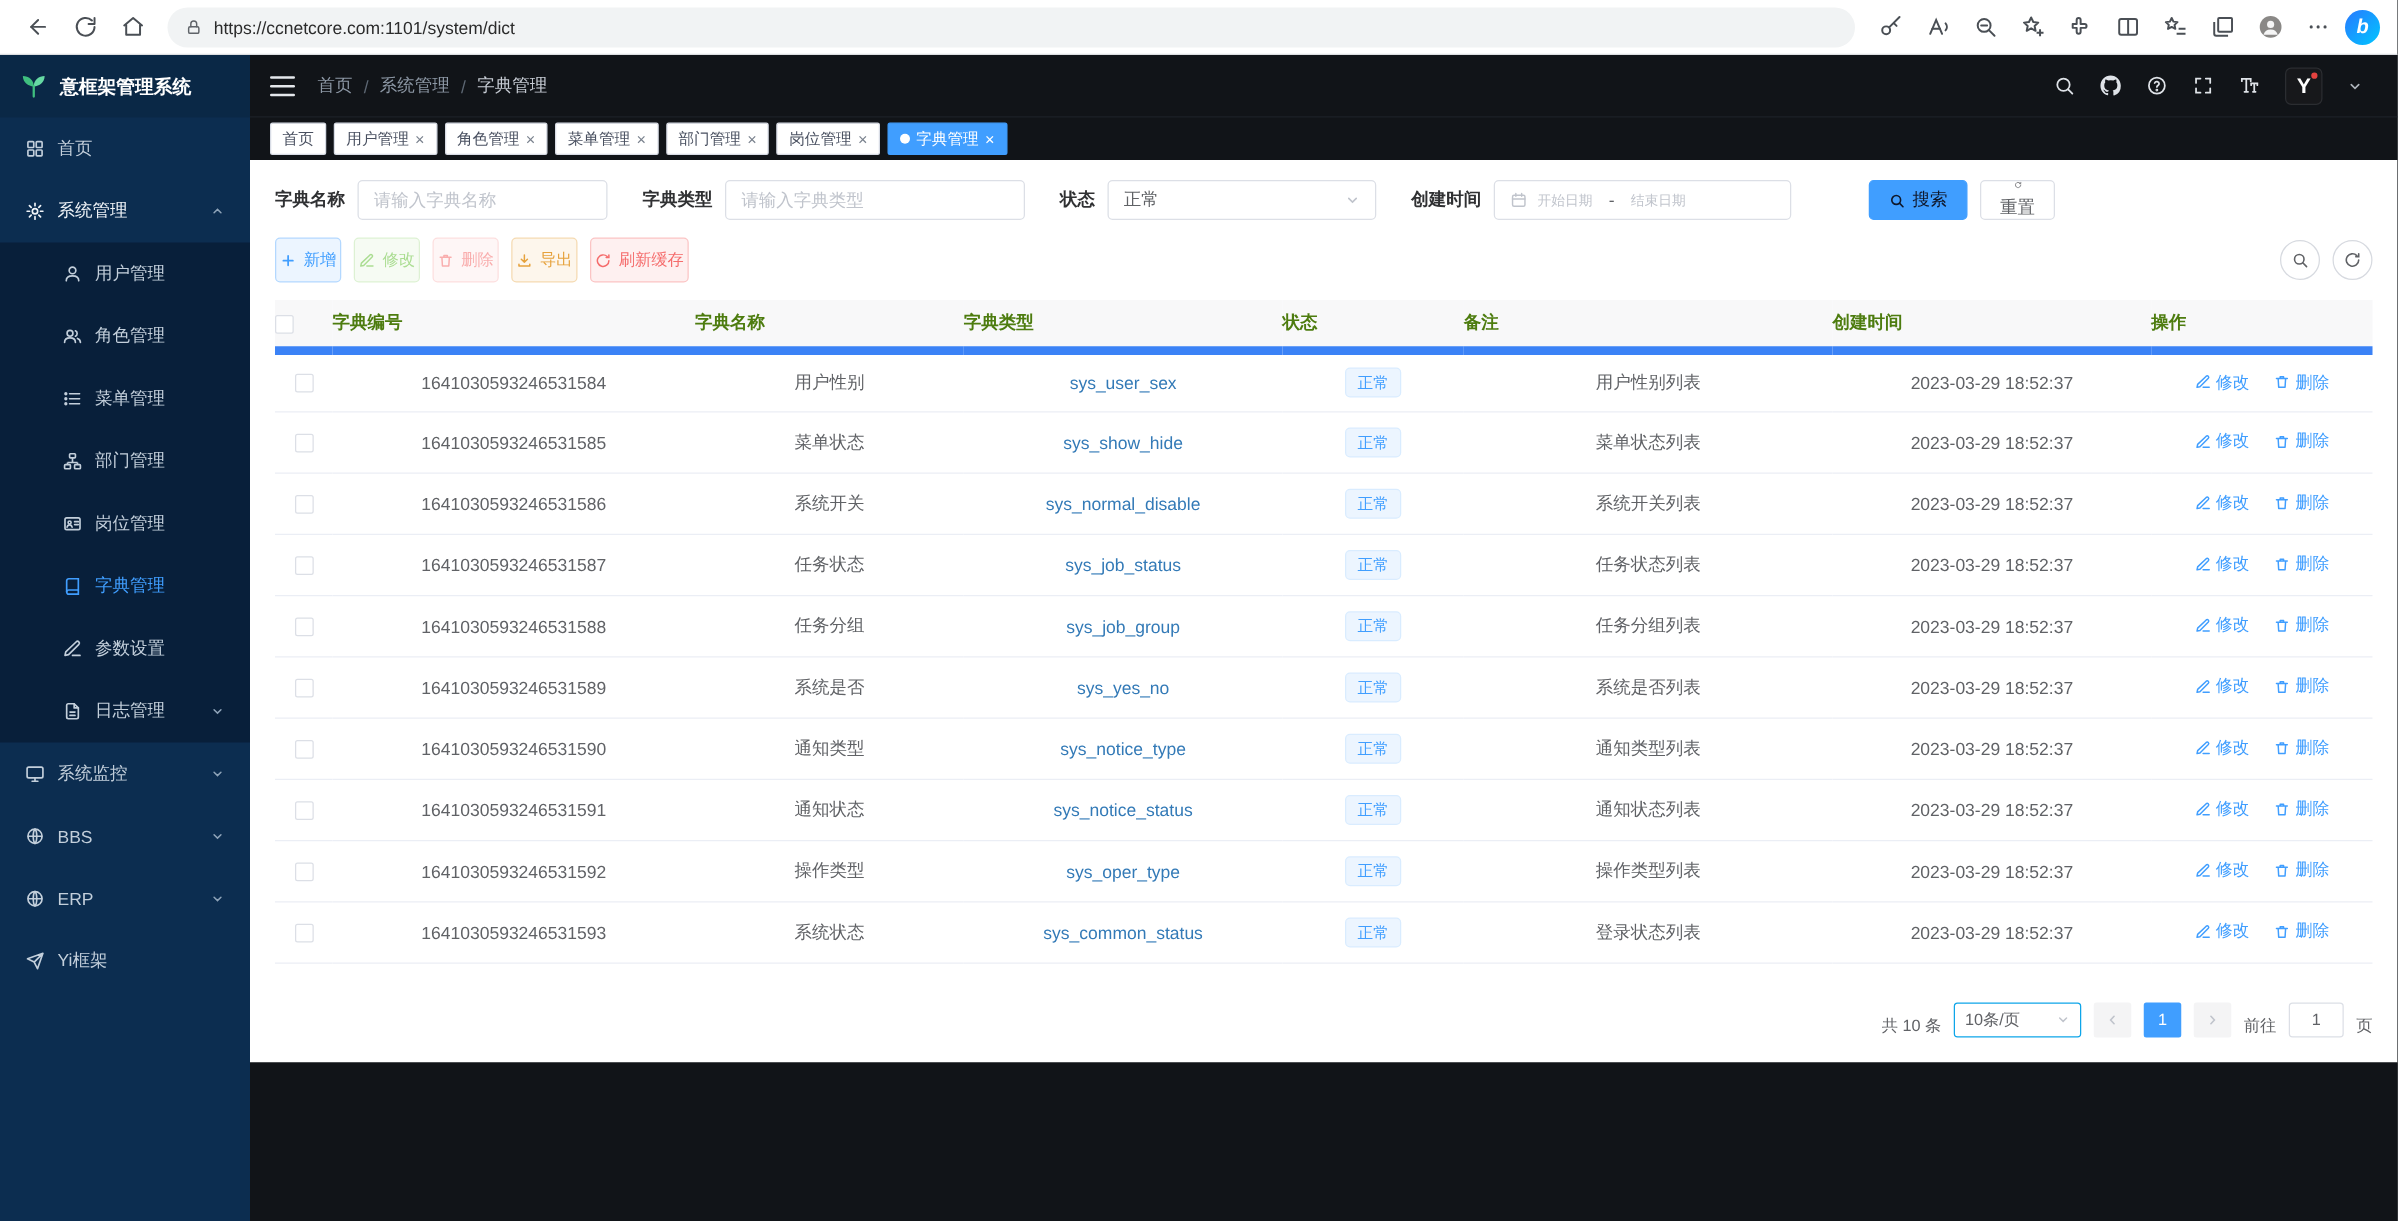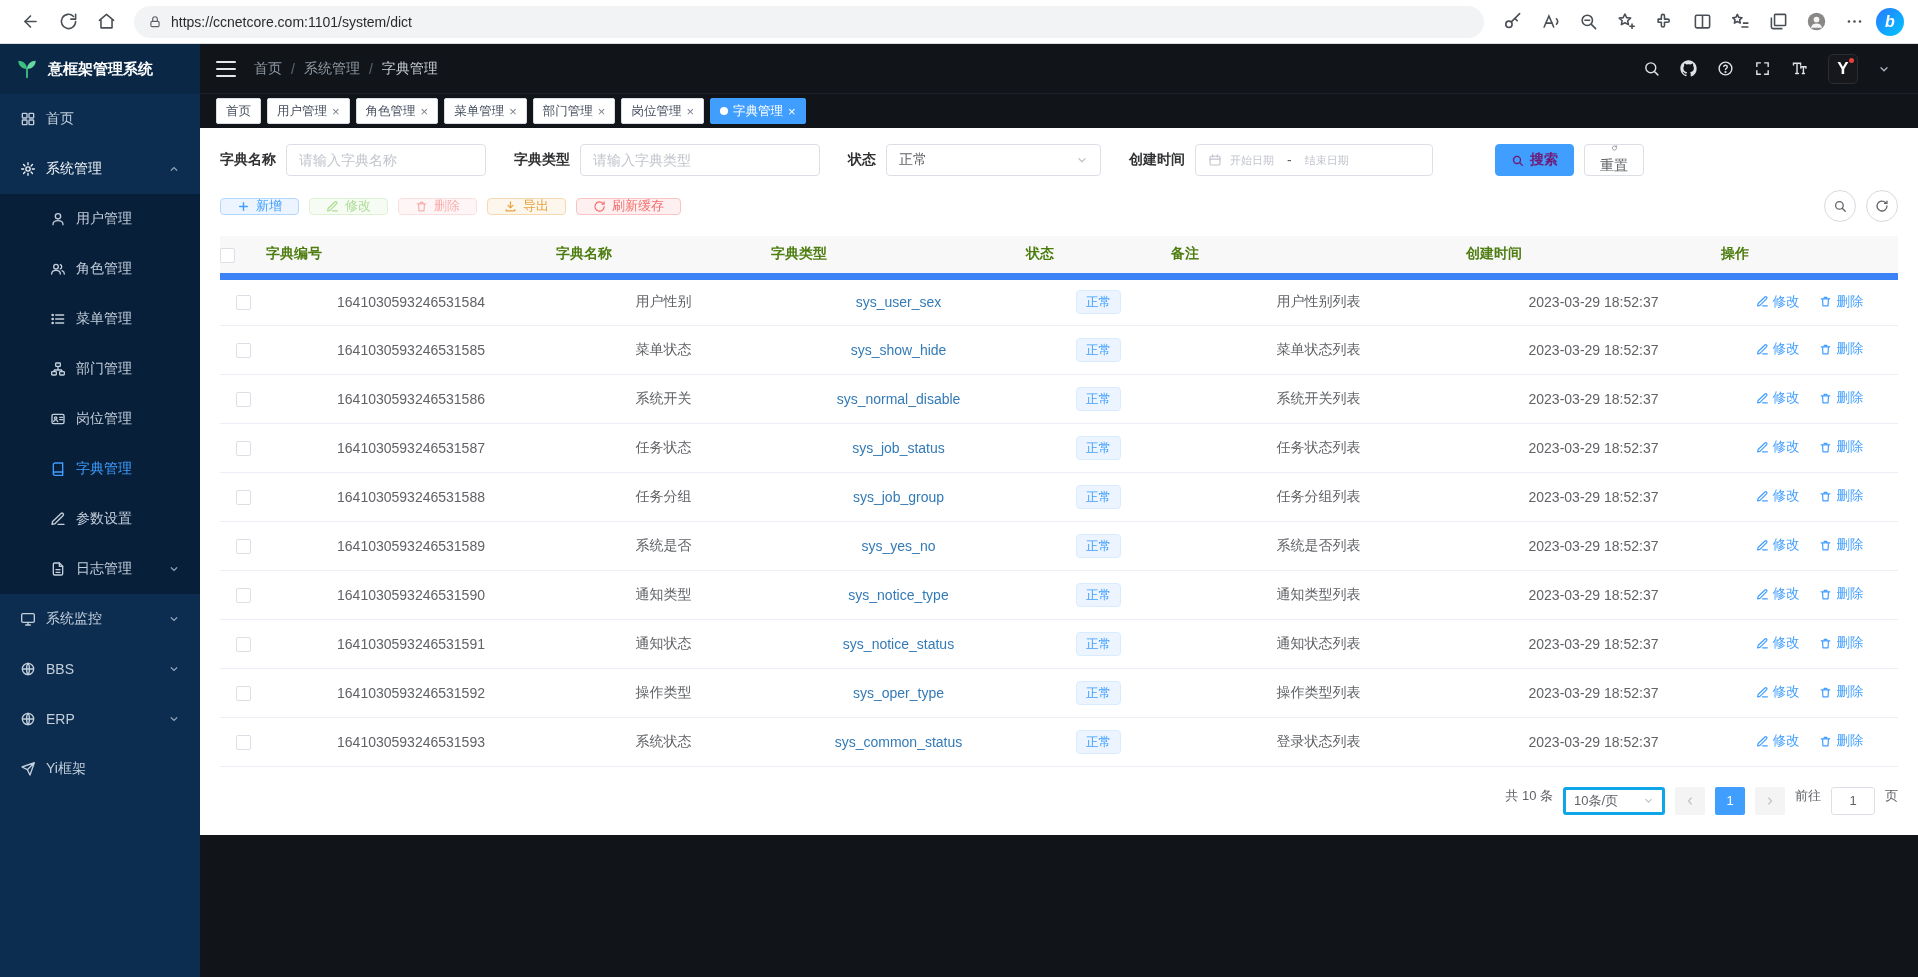--- a/index.html
+++ b/index.html
@@ -87,22 +87,22 @@
   .date-range { width:238px; display:flex; align-items:center; color:#c0c4cc; cursor:pointer; }
   .date-range svg { width:14px; height:14px; color:#c0c4cc; margin-right:8px; flex:none; }
   .date-range .ph { font-size:11px; white-space:nowrap; }
   .date-range .dsep { color:#606266; margin:0 13px; }
 
   
   .btn { height:32px; padding:0 15px; border:1px solid #dcdfe6; border-radius:4px; background:#fff;
     color:#606266; font-size:14px; display:inline-flex; align-items:center; gap:6px;
     cursor:pointer; font-family:inherit; white-space:nowrap; }
   .btn svg { width:13px; height:13px; }
-  .btn.primary { background:#409eff; border-color:#409eff; color:#701a75;font-weight:bold; }
-  .btn.sm { height:17px; padding:0 16px; font-size:13px; }
+  .btn.primary { background:#409eff; border-color:#409eff; color:#0f172a; }
+  .btn.sm { height:36px; padding:0 3px; font-size:13px; }
   .plain-primary { background:#ecf5ff; border-color:#b3d8ff; color:#409eff; }
   .plain-success { background:#f0f9eb; border-color:#c2e7b0; color:#67c23a; }
   .plain-danger  { background:#fef0f0; border-color:#fbc4c4; color:#f56c6c; }
   .plain-warning { background:#fdf6ec; border-color:#f5dab1; color:#e6a23c; }
   .is-disabled { opacity:.55; cursor:not-allowed; }
   .ml34 { margin-left:34px; }
 
   .toolbar { display:flex; align-items:center; gap:10px; margin-bottom:14px; }
   .tool-right { margin-left:auto; display:flex; gap:10px; }
   .circle-btn { width:32px; height:32px; border-radius:50%; border:1px solid #d7dae0; background:#fff;
@@ -118,23 +118,23 @@
   .checkbox { width:15px; height:15px; border:1px solid #dcdfe6; border-radius:2px; background:#fff;
     display:inline-block; vertical-align:middle; cursor:pointer; }
   .type-link { color:#337ab7; cursor:pointer; }
   .status-tag { display:inline-block; height:24px; line-height:22px; padding:0 9px;
     background:#ecf5ff; border:1px solid #d9ecff; border-radius:4px; color:#409eff; font-size:12.5px; }
   .op { color:#409eff; font-size:13.5px; display:inline-flex; align-items:center; gap:4px;
     cursor:pointer; margin:0 8px; }
   .op svg { width:13px; height:13px; }
 
   
-  .pagination { display:flex; justify-content:flex-end; align-items:flex-start; gap:10px;
-    margin-top:20px; font-size:13px; color:#606266; }
-  .pg-size { width:102px; height:28px; border:3px solid #0ea5e9; border-radius:3px; display:flex;
+  .pagination { display:flex; justify-content:flex-end; align-items:flex-end; gap:10px;
+    margin-top:31px; font-size:13px; color:#606266; }
+  .pg-size { width:102px; height:28px; border:1px solid #0ea5e9; border-radius:3px; display:flex;
     align-items:center; justify-content:space-between; padding:0 8px; cursor:pointer; }
   .pg-size svg { width:11px; height:11px; color:#c0c4cc; }
   .pg-btn { min-width:30px; height:28px; border:none; border-radius:2px; background:#f4f4f5;
     color:#c0c4cc; display:flex; align-items:center; justify-content:center; cursor:pointer;
     font-family:inherit; font-size:13px; }
   .pg-btn svg { width:12px; height:12px; }
   .pg-num { background:#409eff; color:#fff; }
   .pg-input { width:44px; height:28px; border:1px solid #dcdfe6; border-radius:3px; text-align:center;
     font-size:13px; color:#606266; outline:none; font-family:inherit; }
 

